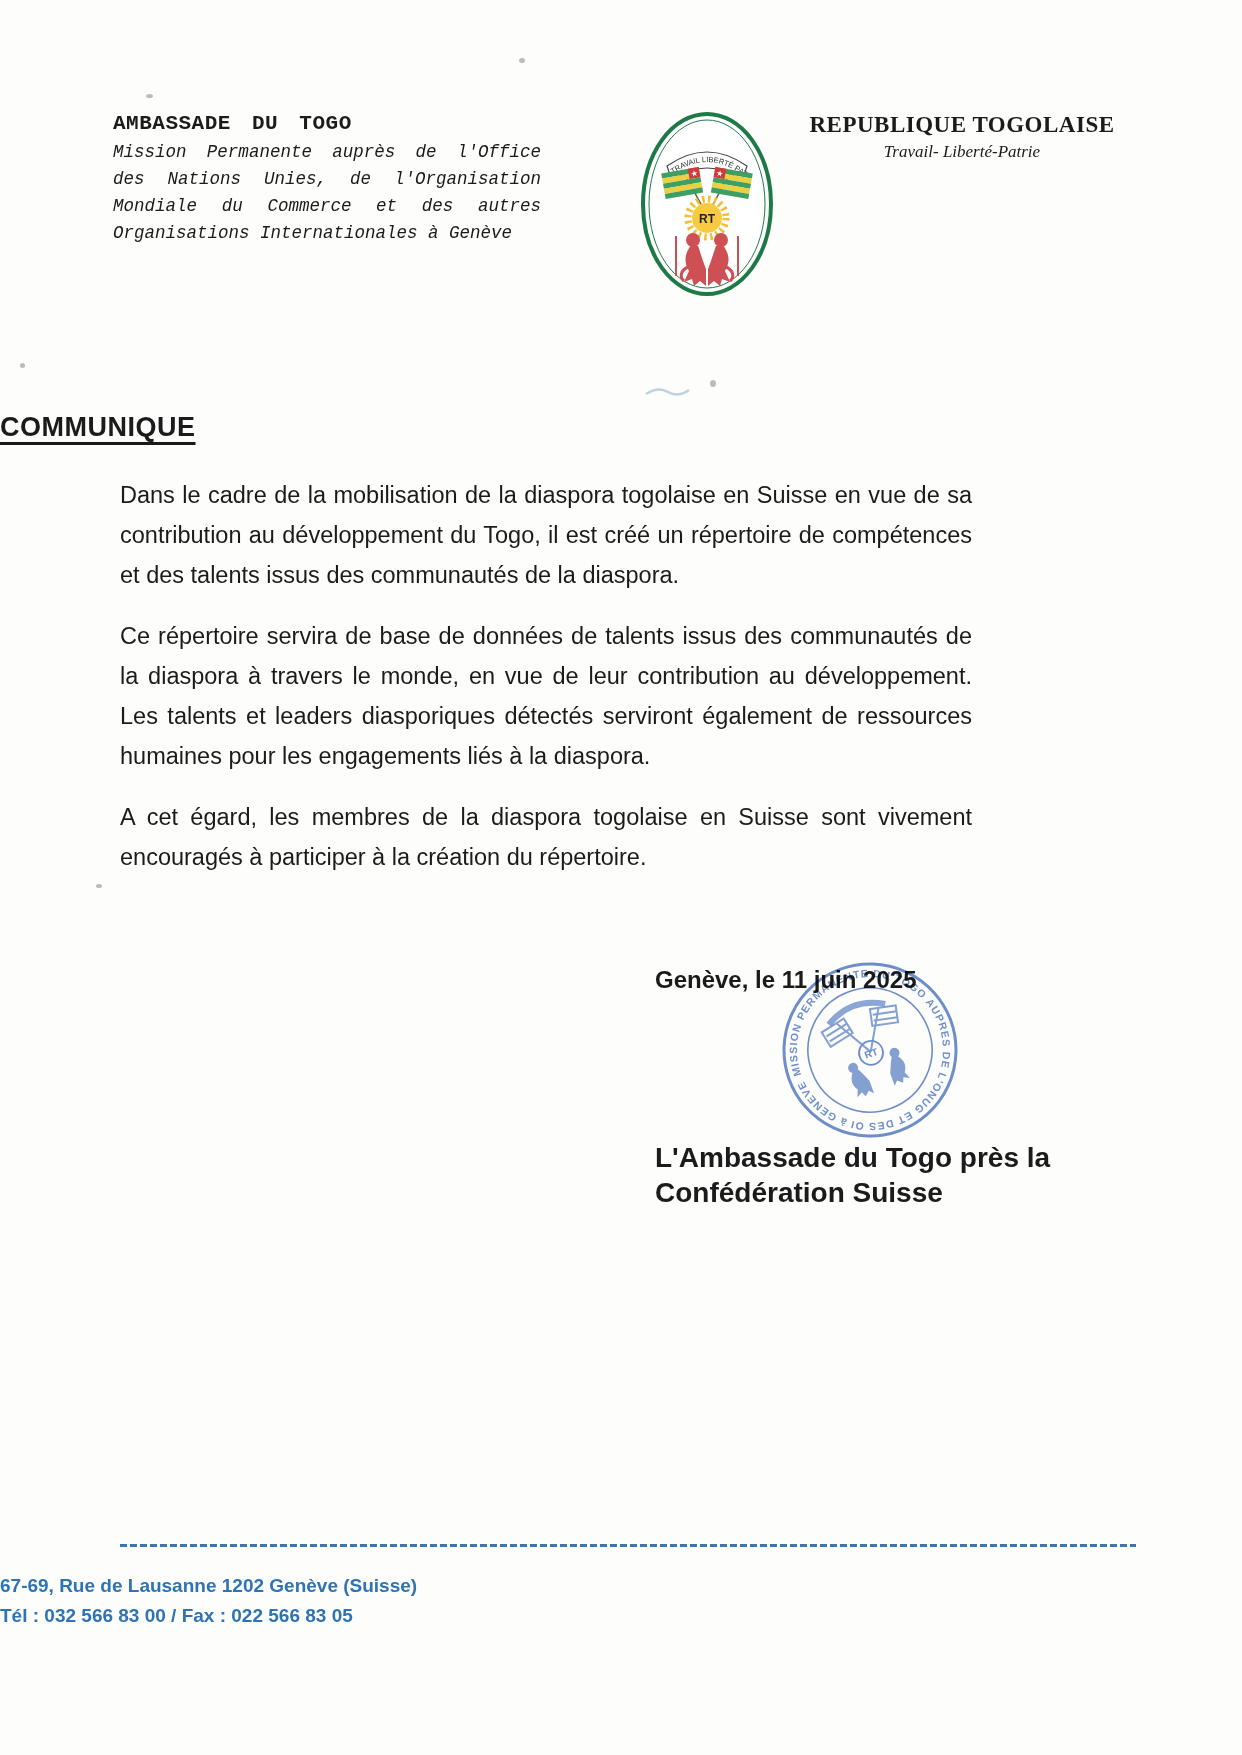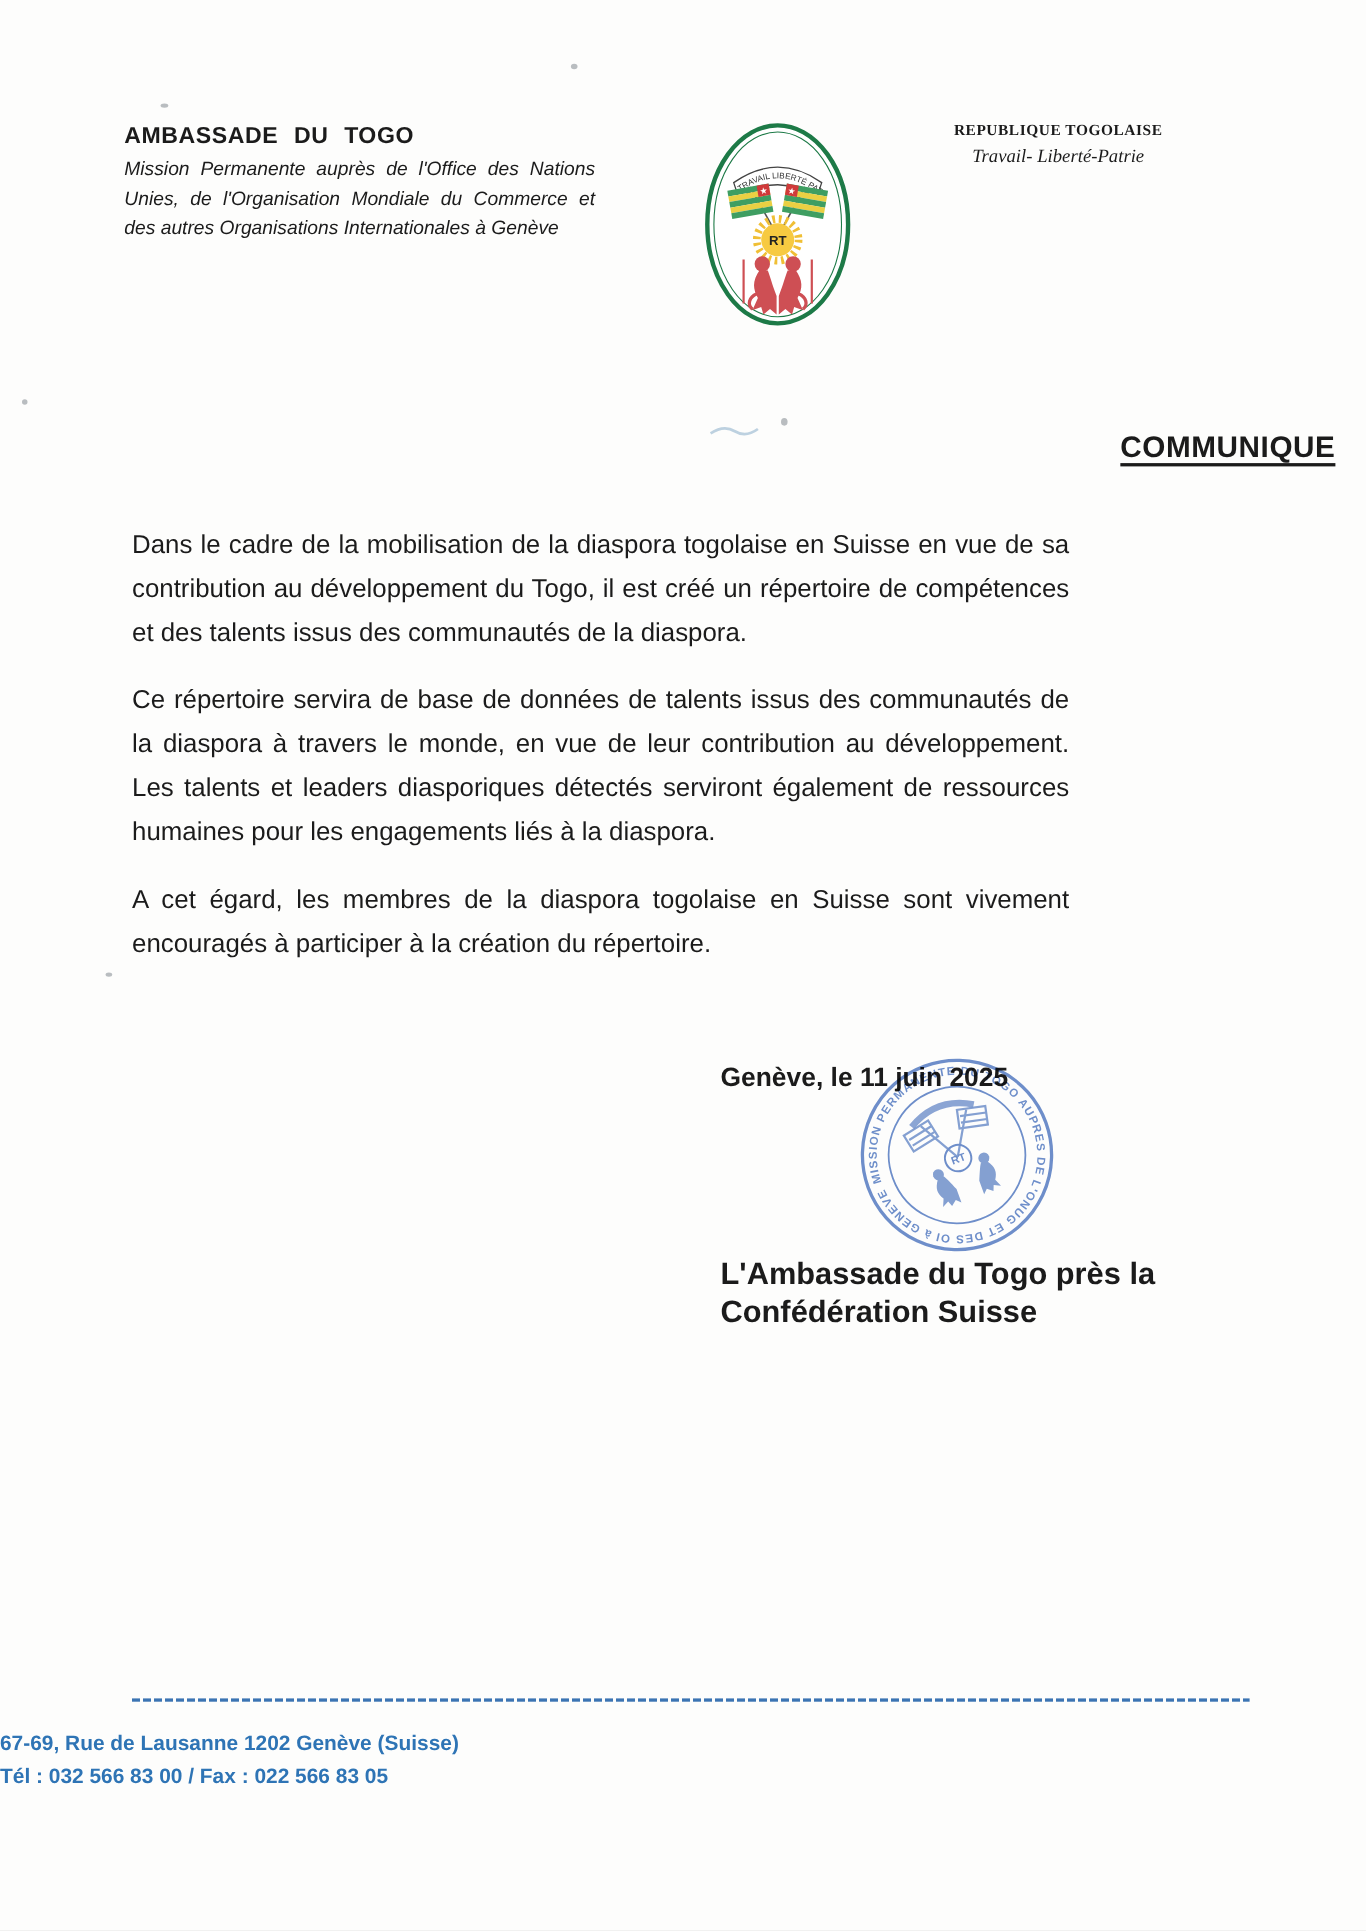--- a/index.html
+++ b/index.html
@@ -2,30 +2,30 @@
 <html><head>
 <meta charset="utf-8">
 <style>
   html,body{margin:0;padding:0;background:#e8e8e8;}
   .page{
     position:relative;width:1242px;height:1755px;margin:0 auto;
     background:#fdfdfc;overflow:hidden;
     font-family:"Liberation Sans",sans-serif;color:#1b1b1b;
   }
   
-  .hdr-left{position:absolute;left:113px;top:112px;width:428px;font-family:Liberation Sans, sans-serif;}
+  .hdr-left{position:absolute;left:113px;top:112px;width:428px;font-family:Liberation Mono, monospace;}
   .hdr-left .title{font-weight:bold;font-size:21px;letter-spacing:.5px;word-spacing:8px;margin-bottom:4px;}
   .hdr-left .subtitle{font-style:italic;font-size:17.5px;line-height:27px;text-align:justify;}
   .hdr-right{position:absolute;left:782px;top:112px;width:360px;text-align:center;font-family:"Liberation Serif",serif;}
-  .hdr-right .title{font-weight:bold;font-size:14px;letter-spacing:.5px;}
+  .hdr-right .title{font-weight:bold;font-size:23px;letter-spacing:.5px;}
   .hdr-right .motto{font-style:italic;font-size:17px;margin-top:4px;}
   .emblem{position:absolute;left:636px;top:108px;width:142px;height:192px;}
   
   .doc-title{
-    position:absolute;left:0;top:391px;width:1214px;text-align:right;
+    position:absolute;left:0;top:412px;width:1214px;text-align:left;
     font-size:27px;font-weight:bold;letter-spacing:.5px;
     text-decoration:underline;text-decoration-thickness:3px;text-underline-offset:6px;
   }
   
   .body-text{position:absolute;left:120px;top:475px;width:852px;font-size:23.5px;line-height:40px;text-align:justify;}
   .body-text p{margin:0 0 21px 0;}
   
   .dateline{position:absolute;left:655px;top:966px;font-size:24px;font-weight:bold;z-index:2;}
   .stamp{position:absolute;left:776px;top:956px;width:188px;height:188px;z-index:3;mix-blend-mode:multiply;opacity:.88;}
   .signature{position:absolute;left:655px;top:1140px;font-size:28px;font-weight:bold;line-height:35px;z-index:2;}

